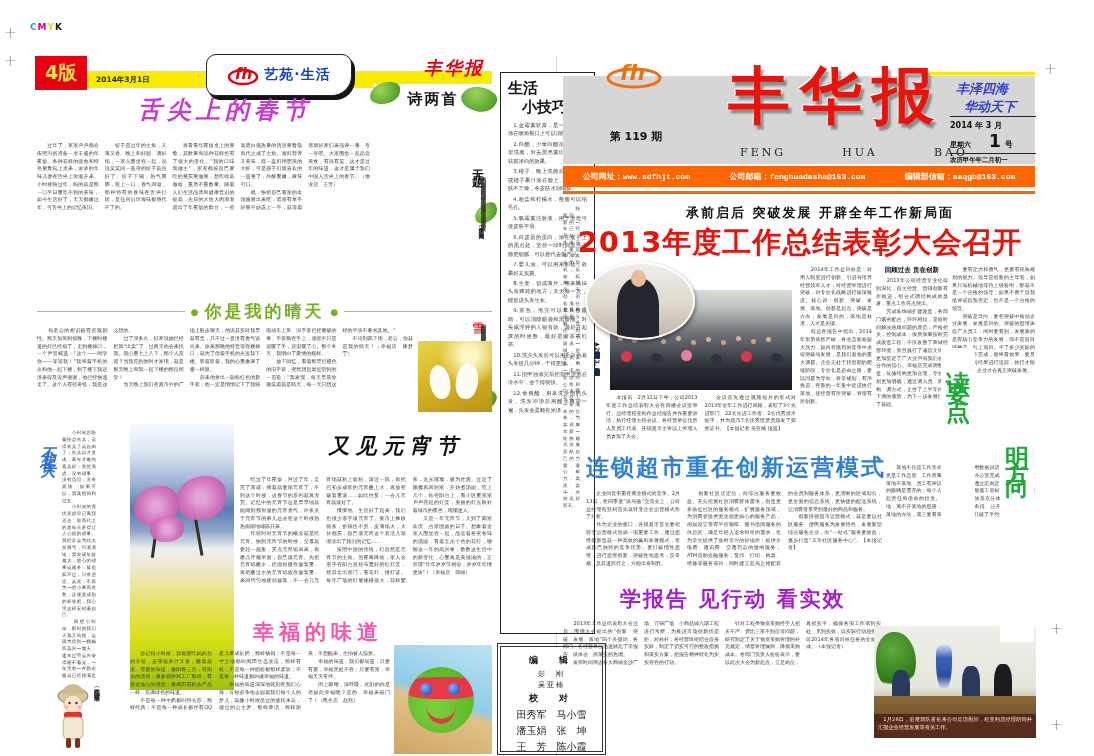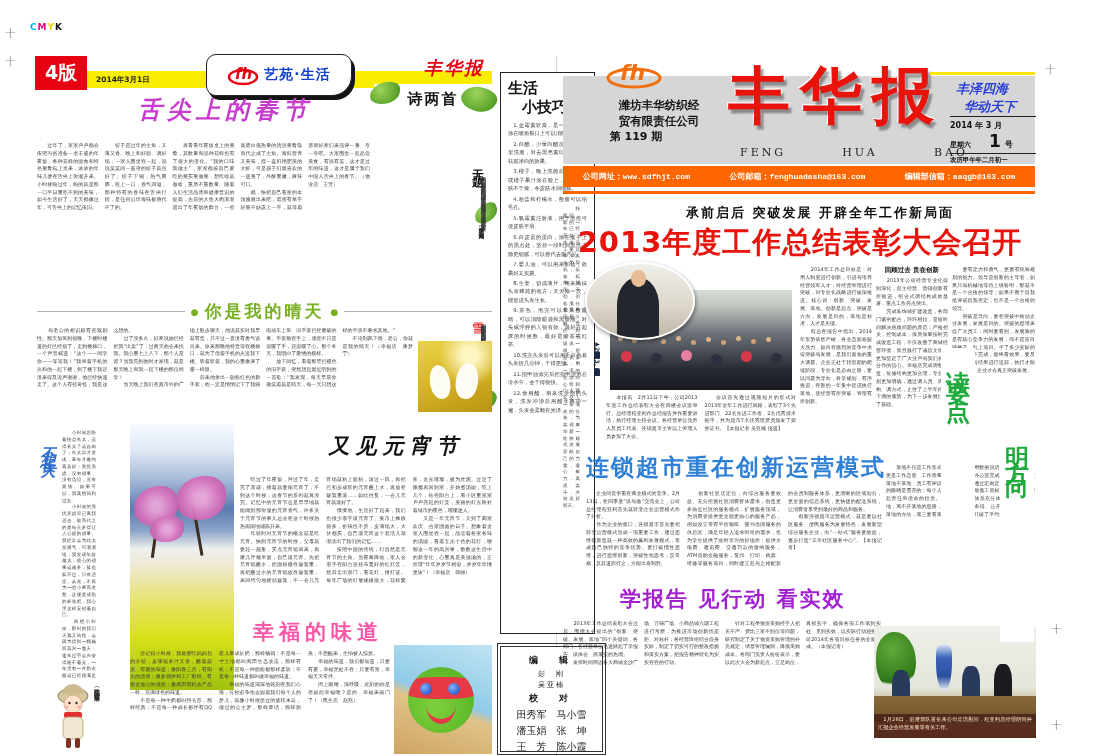--- a/index.html
+++ b/index.html
@@ -8,21 +8,21 @@
   .abs{position:absolute;}
   .bt{font-size:5px;line-height:1.55;color:#3b3b3b;text-align:justify;white-space:pre-line;overflow:hidden;}
   .bt-sm{font-size:4.5px;line-height:1.5;color:#3b3b3b;text-align:justify;white-space:pre-line;overflow:hidden;}
   .cols2{column-count:2;column-gap:7px;}
   .cols3{column-count:3;column-gap:7px;}
   .cols4{column-count:4;column-gap:6px;}
   .cols5{column-count:5;column-gap:6px;}
   .vert{writing-mode:vertical-rl;}
   .crop{color:#8a8a8a;font-size:15px;font-weight:100;}
   
-  .pageno{left:35px;top:56px;width:52px;height:34px;background:#e60012;color:#ffffff;
+  .pageno{left:35px;top:56px;width:52px;height:34px;background:#e60012;color:#fde047;
     display:flex;align-items:center;justify-content:center;font-weight:bold;font-size:19px;}
   .ybar{left:87px;top:71px;width:405px;height:17px;background:#f8ec00;}
   .ldate{left:96px;top:75px;font-size:7.5px;font-weight:bold;color:#222;}
   .secbox{left:206px;top:54px;width:144px;height:40px;background:#fff;border:1px solid #222;
     border-radius:10px 10px 20px 10px;box-shadow:3px 4px 0 #141414;display:flex;align-items:center;justify-content:center;gap:5px;}
   .seclabel{color:#1040d0;font-weight:bold;font-size:14px;letter-spacing:1px;}
   .papernameL{left:424px;top:56px;color:#e60012;font-weight:bold;font-style:italic;font-size:18px;letter-spacing:2px;}
   
   .h-chunjie{left:100px;top:94px;width:250px;text-align:center;color:#c73ccf;font-size:24px;
     font-weight:bold;font-style:italic;letter-spacing:5px;font-family:"DejaVu Serif",serif;}
@@ -285,24 +285,20 @@
     <div class="staff-r">潘玉娟　张　坤</div>
     <div class="staff-r">王　芳　陈小霞</div>
     <div class="staff-r">陈　燕　韩　振</div>
   </div>
 
   <div class="abs mastgray"></div>
   <svg class="abs" style="left:604px;top:56px;" width="60" height="34" viewBox="0 0 60 34">
     <ellipse cx="30" cy="22" rx="26" ry="9" fill="none" stroke="#f07010" stroke-width="3"></ellipse>
     <text x="16" y="24" font-size="22" font-weight="bold" font-style="italic" fill="#f07010" font-family="DejaVu Sans,sans-serif">fh</text>
   </svg>
-  <div class="abs company">
-    <div>潍坊丰华纺织经</div>
-    <div>贸有限责任公司</div>
-  </div>
   <div class="abs issue">第 119 期</div>
   <div class="abs bigtitle">丰华报</div>
   <div class="abs pinyin">
     <span>FENG</span>
     <span>HUA</span>
     <span>BAO</span>
   </div>
   <div class="abs yline"></div>
   <div class="abs slogan">
     <div>丰泽四海</div>

